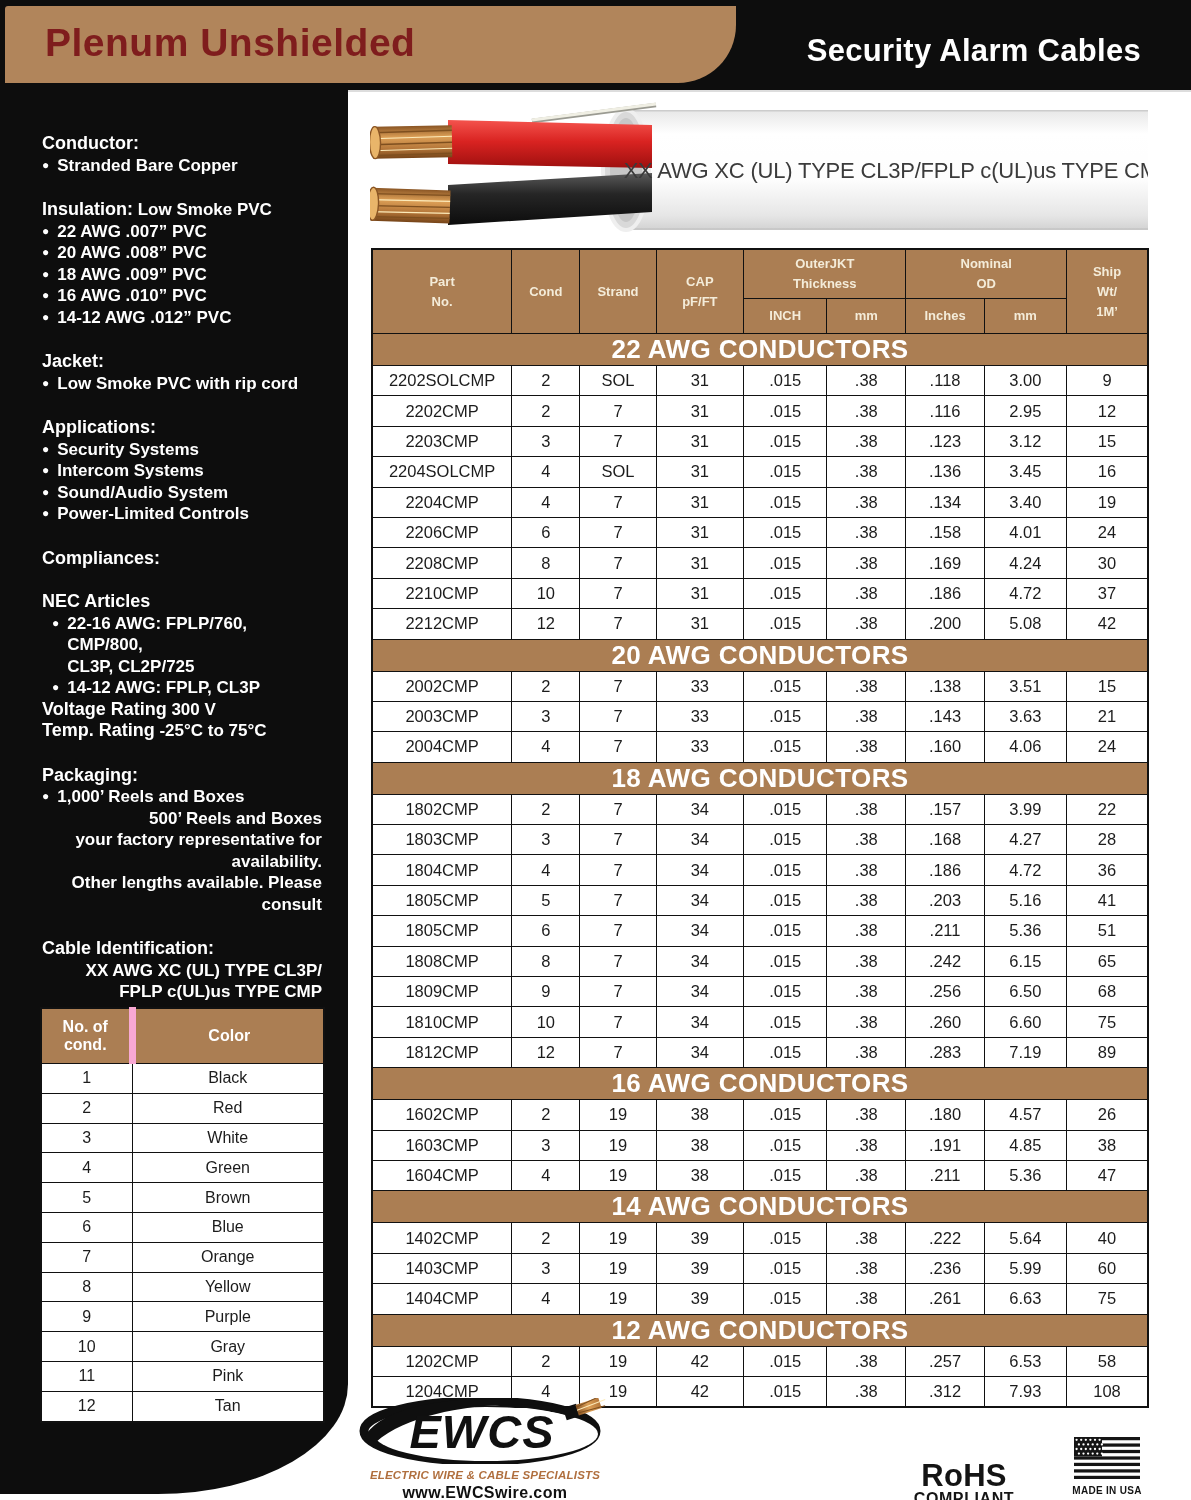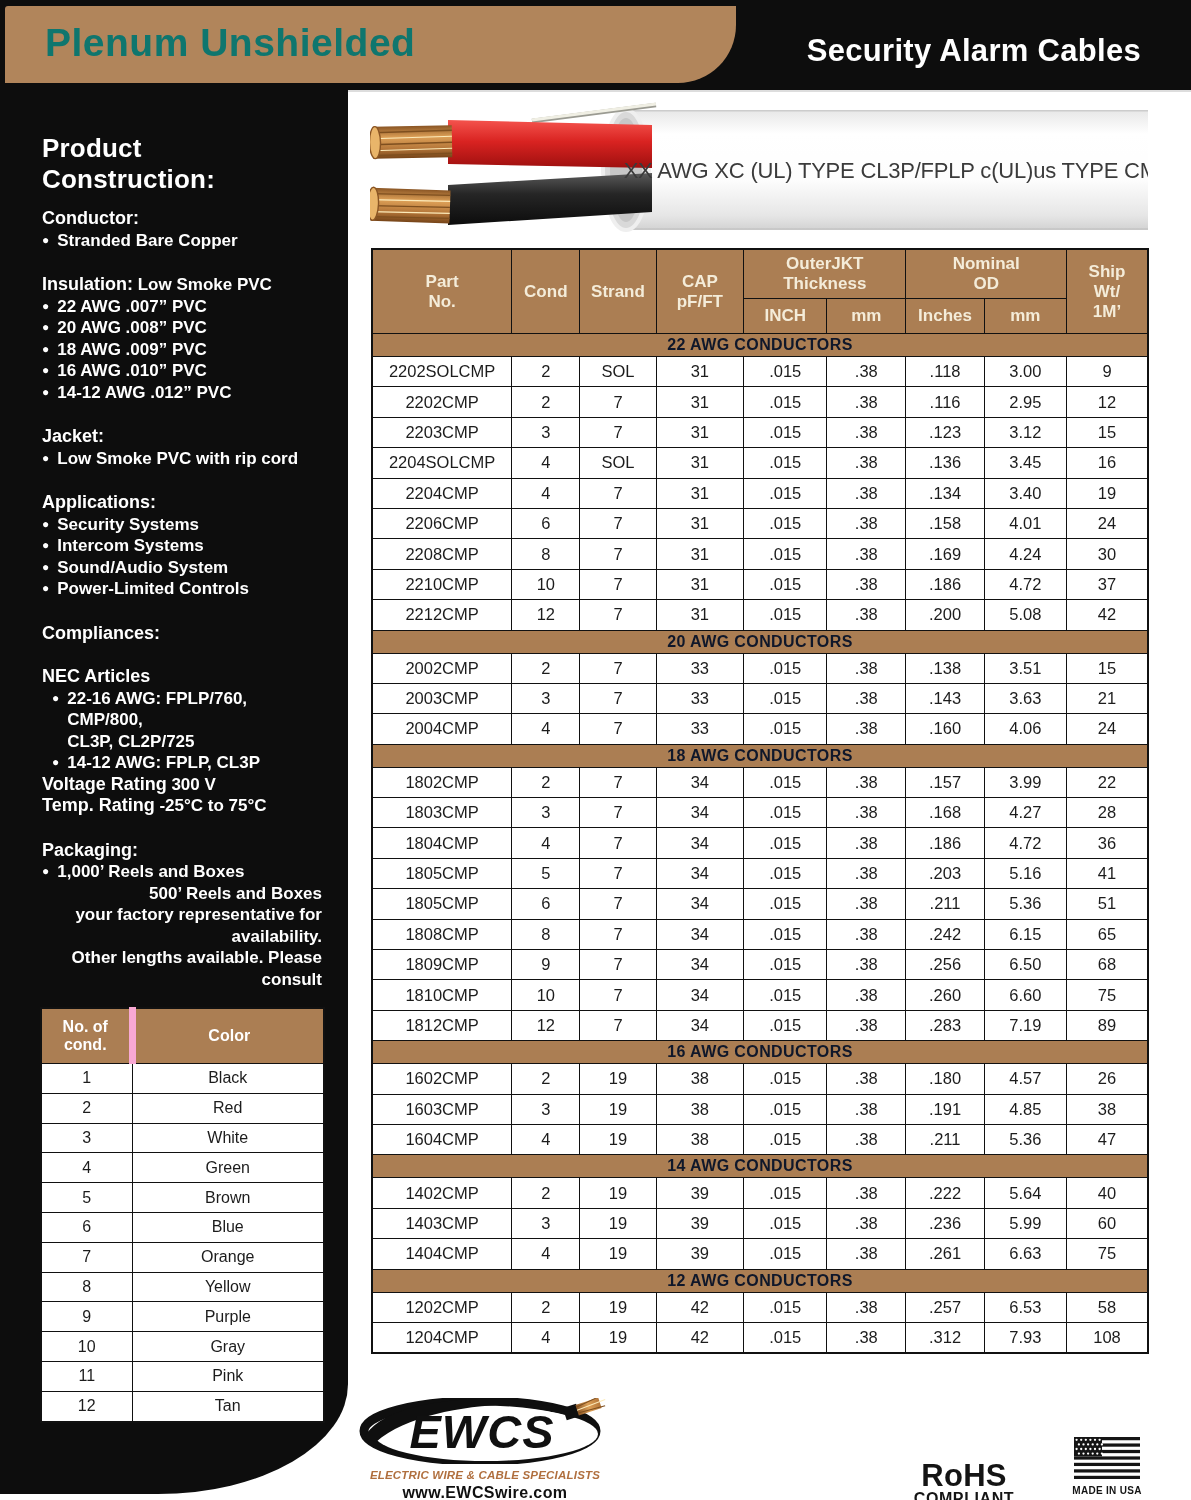--- a/index.html
+++ b/index.html
@@ -7,21 +7,21 @@
        font-family:"Liberation Sans","DejaVu Sans",sans-serif;}
   .abs{position:absolute;}
   .pre{white-space:pre-line;}
 
   
   .header-band{left:0;top:0;width:1191px;height:90px;background:#0d0d0d;}
   .sidebar-bg{left:0;top:0;width:348px;height:1494px;background:#0d0d0d;
               border-bottom-right-radius:190px 110px;}
   .header-brown{left:5px;top:6px;width:731px;height:77px;background:#b1855b;
                 border-radius:3px 0 58px 0;}
-  .header-title{left:45px;top:21px;font-size:39px;font-weight:700;color:#0f766e;letter-spacing:.5px;text-align:right;}
+  .header-title{left:45px;top:21px;font-size:39px;font-weight:700;color:#7f1d1d;letter-spacing:.5px;text-align:right;}
   .header-subtitle{right:50px;top:33px;font-size:31px;font-weight:700;color:#ffffff;letter-spacing:.3px;}
   .header-underline{left:348px;top:90px;width:843px;height:2px;background:#dddddd;}
 
   
   .sidebar{left:42px;top:133px;width:280px;color:#ffffff;}
   .sb-title{font-size:26px;font-weight:700;margin-bottom:13px;letter-spacing:.2px;}
   .sb-block{margin-bottom:23px;font-size:17px;line-height:21.5px;font-weight:700;}
   .sb-label{font-size:18px;font-weight:700;}
   .sb-suffix{font-weight:700;}
   .sb-sublabel{font-size:18px;font-weight:700;margin-top:22px;}
@@ -36,27 +36,27 @@
                background:#ffffff;border:2.5px solid #111111;}
   .color-table th{background:#ab7e53;color:#ffffff;font-size:16px;font-weight:700;
                   height:52px;border:1.5px solid #111111;}
   .color-table th:first-child{border-right:7px solid #f9a8d4;}
   .color-table td{height:28.8px;text-align:center;font-size:16px;color:#1c1c1c;
                   border:1.8px solid #111111;padding:0;}
 
   
   .spec-wrap{left:371px;top:248px;width:778px;}
   .spec-table{width:100%;border-collapse:collapse;table-layout:fixed;border:2.5px solid #111111;}
-  .spec-table th{background:#ab7e53;color:#f4ecd9;font-weight:700;font-size:17px;
+  .spec-table th{background:#ab7e53;color:#f4ecd9;font-weight:700;font-size:13px;
                  border:1.6px solid #111111;padding:2px 0;line-height:20px;}
   .spec-table thead tr:first-child th{height:44px;}
   .spec-table thead tr:last-child th{height:30px;}
   .spec-table td{background:#ffffff;color:#1c1c1c;font-size:16.5px;text-align:center;
                  border:1.4px solid #111111;height:29.4px;padding:0;}
-  .spec-table td.band{background:#ab7e53;color:#0f172a;font-weight:700;font-size:16px;
+  .spec-table td.band{background:#ab7e53;color:#ffffff;font-weight:700;font-size:26px;
                       letter-spacing:.4px;height:22px;border:1.6px solid #111111;}
 
   
   .cable-fig{left:370px;top:88px;width:778px;height:152px;}
 
   
   .ewcs{left:358px;top:1398px;width:254px;text-align:center;}
   .ewcs-tagline{font-size:11.5px;font-weight:700;font-style:italic;color:#b06f3e;
                 letter-spacing:.2px;margin-top:1px;}
   .ewcs-url{font-size:16px;font-weight:700;color:#101010;margin-top:3px;letter-spacing:.4px;}
@@ -70,21 +70,20 @@
 <body>
 
 <div class="abs sidebar-bg"></div>
 <div class="abs header-band"></div>
 <div class="abs header-brown"></div>
 <div class="abs header-underline"></div>
 <div class="abs header-title">Plenum Unshielded</div>
 <div class="abs header-subtitle">Security Alarm Cables</div>
 
 <div class="abs sidebar">
-  <div class="sb-title">Product Construction:</div>
   <div id="sb-blocks">
       <div class="sb-block">
         <div><span class="sb-label">Conductor:</span></div>
         <div class="sb-bullet">
           <span class="dot">●</span>
           <span class="pre">Stranded Bare Copper</span>
         </div>
       </div>
       <div class="sb-block">
         <div><span class="sb-label">Insulation:</span><span class="sb-suffix"> Low Smoke PVC</span></div>

